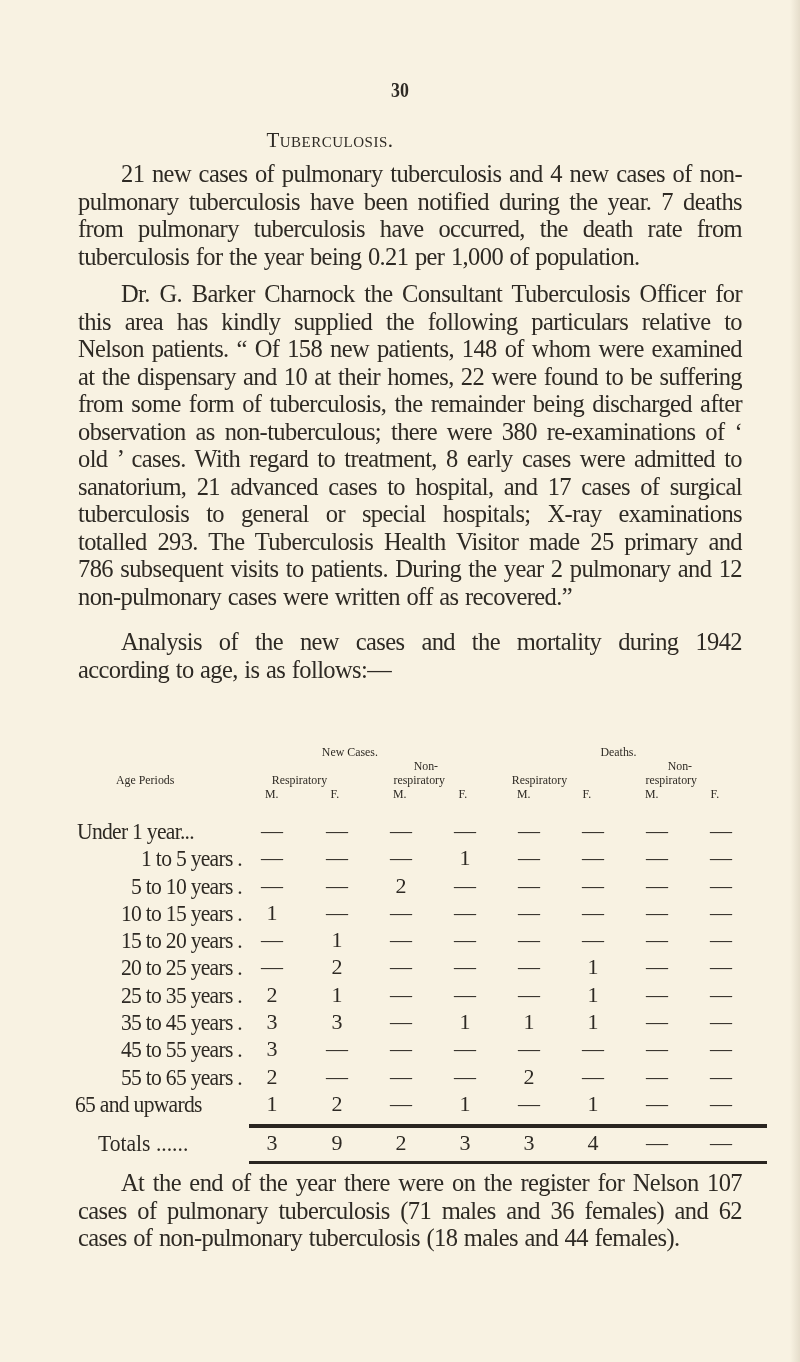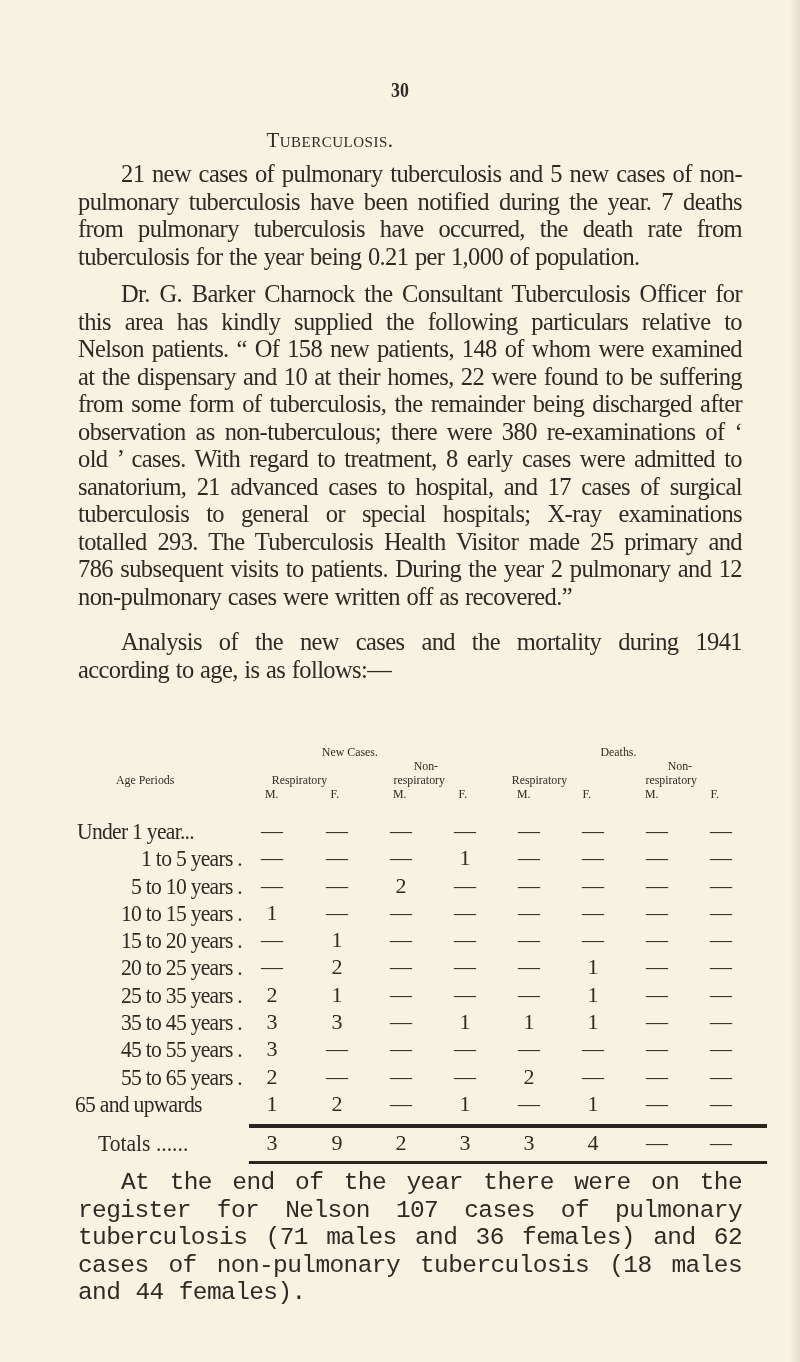--- a/index.html
+++ b/index.html
@@ -54,21 +54,21 @@
       word-spacing: 1px;
       transform-origin: left top;
     }
     .para .indent {
       display: inline-block;
       width: 43px;
     }
     #p1 { top: 160px; }
     #p2 { top: 280px; }
     #p3 { top: 774px; }
-    #p4 { top: 1169px; font-family: Liberation Mono, monospace; }
+    #p4 { top: 1169px; }
 
     
     .tbl-head {
       position: absolute;
       left: 0;
       top: 745px;
       width: 800px;
       height: 70px;
       font-size: 13.5px;
       line-height: 14px;
@@ -160,25 +160,25 @@
   </style>
 </head>
 <body>
 
 <div class="page">
 
   <div class="page-number">30</div>
 
   <div class="title">Tuberculosis.</div>
 
-  <div class="para" id="p1"><span class="indent"></span><span>21 new cases of pulmonary tuberculosis and 5 new cases of non-pulmonary tuberculosis have been notified during the year. 7 deaths from pulmonary tuberculosis have occurred, the death rate from tuberculosis for the year being 0.21 per 1,000 of population.</span></div>
+  <div class="para" id="p1"><span class="indent"></span><span>21 new cases of pulmonary tuberculosis and 4 new cases of non-pulmonary tuberculosis have been notified during the year. 7 deaths from pulmonary tuberculosis have occurred, the death rate from tuberculosis for the year being 0.21 per 1,000 of population.</span></div>
 
   <div class="para" id="p2"><span class="indent"></span><span>Dr. G. Barker Charnock the Consultant Tuberculosis Officer for this area has kindly supplied the following particulars relative to Nelson patients.  “ Of 158 new patients, 148 of whom were examined at the dispensary and 10 at their homes, 22 were found to be suffering from some form of tuberculosis, the remainder being discharged after observation as non-tuberculous; there were 380 re-examinations of ‘ old ’ cases. With regard to treatment, 8 early cases were admitted to sanatorium, 21 advanced cases to hospital, and 17 cases of surgical tuberculosis to general or special hospitals; X-ray examinations totalled 293.  The Tuberculosis Health Visitor made 25 primary and 786 subsequent visits to patients.  During the year 2 pulmonary and 12 non-pulmonary cases were written off as recovered.”</span></div>
 
-  <div class="para" id="p3" style="top:628px;"><span class="indent"></span><span>Analysis of the new cases and the mortality during 1941 according to age, is as follows:—</span></div>
+  <div class="para" id="p3" style="top:628px;"><span class="indent"></span><span>Analysis of the new cases and the mortality during 1942 according to age, is as follows:—</span></div>
 
   <div class="tbl-head">
     <span style="left:318px; top:0px;">New Cases.</span>
     <span style="left:598px; top:0px;">Deaths.</span>
 
     <span style="left:412px; top:14px;">Non-</span>
     <span style="left:666px; top:14px;">Non-</span>
 
     <span style="left:112px; top:28px;">Age Periods</span>
     <span style="left:268px; top:28px;">Respiratory</span>

